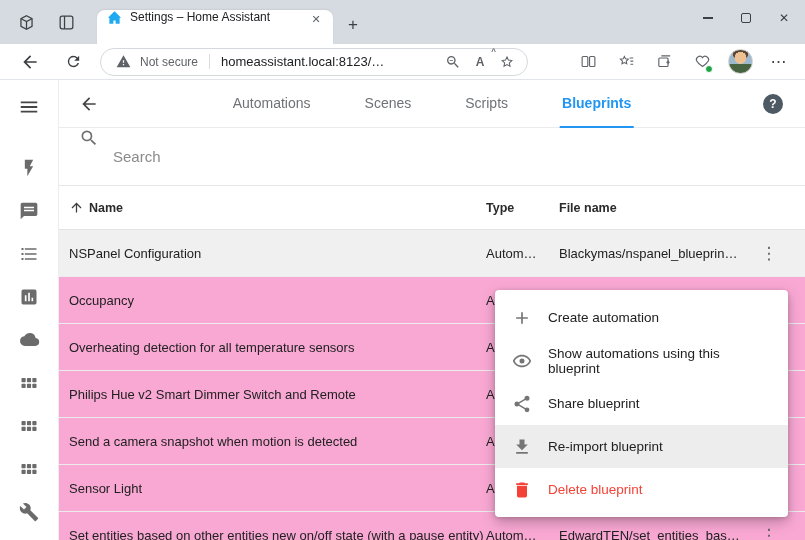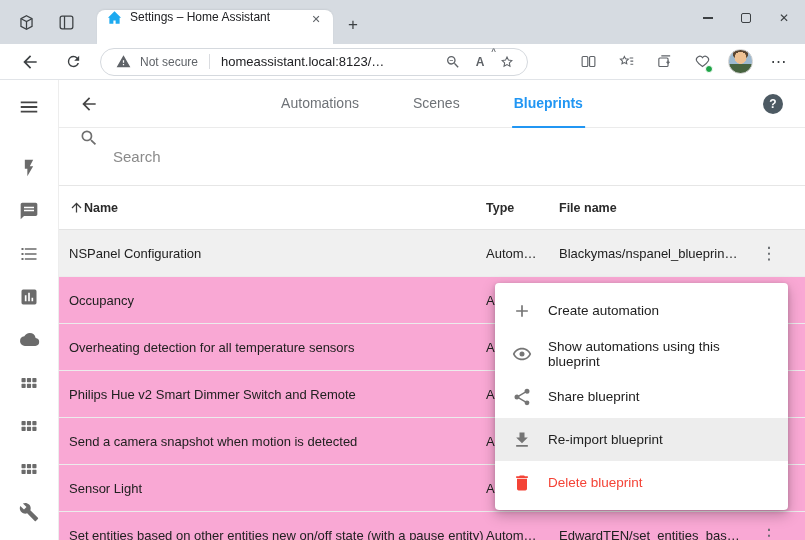--- a/index.html
+++ b/index.html
@@ -54,32 +54,32 @@
   .ha-tabs{position:absolute;left:50%;transform:translateX(-50%);height:48px;display:flex;gap:50px}
   .ha-tab{display:flex;align-items:center;font-size:14px;color:#6e7277;border-bottom:2px solid transparent;padding:0 2px;cursor:default}
   .ha-tab.active{color:#2196f3;border-bottom-color:#2196f3;font-weight:700}
   .help-btn{position:absolute;right:22px;top:14px;width:20px;height:20px;border-radius:50%;background:#4d5a63;color:#fff;font-size:12px;font-weight:bold;display:flex;align-items:center;justify-content:center}
 
   .search-row{height:58px;flex:none;border-bottom:1px solid #e6e6e6;display:flex;padding-left:20px;gap:14px}
   .search-row input{border:none;outline:none;font-size:15px;font-family:"Liberation Sans",sans-serif;color:#202020;width:400px;background:transparent}
   .search-row input::placeholder{color:#8a8a8a}
 
   .thead{height:44px;flex:none;display:flex;align-items:center;border-bottom:1px solid #e3e3e3;font-size:12.5px;font-weight:600;color:#2b2b2b}
-  .col-name{width:427px;flex:none;padding-left:10px;display:flex;align-items:center;overflow:hidden}
+  .col-name{width:427px;flex:none;padding-left:10px;display:flex;align-items:center;gap:5px;overflow:hidden}
   .col-type{width:73px;flex:none;overflow:hidden;white-space:nowrap}
   .col-file{flex:1;min-width:0;overflow:hidden;white-space:nowrap}
   .col-menu{width:44px;flex:none;margin-right:14px;display:flex;align-items:center;justify-content:center}
 
   .row{height:47px;flex:none;display:flex;align-items:center;border-bottom:1px solid #ececec;font-size:13px;color:#212121;background:#f9a8d4}
   .row.selected{background:#f0f0f0}
   .row .col-name{white-space:nowrap;text-overflow:ellipsis;display:block;line-height:47px}
   .kebab{font-size:17px;color:#5f6368;line-height:1}
 
   
-  .ctx-menu{position:absolute;left:495px;top:203px;width:293px;background:#fff;border-radius:4px;padding:6px 0;box-shadow:0 5px 14px rgba(0,0,0,.26),0 1px 4px rgba(0,0,0,.16);z-index:10}
+  .ctx-menu{position:absolute;left:495px;top:210px;width:293px;background:#fff;border-radius:4px;padding:6px 0;box-shadow:0 5px 14px rgba(0,0,0,.26),0 1px 4px rgba(0,0,0,.16);z-index:10}
   .menu-item{height:43px;display:flex;align-items:center;padding:0 16px;gap:15px;font-size:13.5px;color:#212121}
   .menu-item.hover{background:#ededed}
   .mi-icon{width:22px;height:22px;display:flex;align-items:center;justify-content:center;color:#757575;flex:none}
   .menu-item.danger{color:#f44336}
   .menu-item.danger .mi-icon{color:#f44336}
 </style>
 </head>
 <body>
 
 <div class="window">
@@ -280,20 +280,21 @@
 
       <div class="app-header">
         <span class="ha-back">
           <svg viewBox="0 0 24 24" width="20" height="20">
               <path fill="currentColor" d="M20 11H7.8l5.6-5.6L12 4l-8 8 8 8 1.4-1.4L7.8 13H20z"></path>
             </svg>
         </span>
         <div class="ha-tabs">
           <span class="ha-tab">Automations</span>
           <span class="ha-tab">Scenes</span>
+          <span class="ha-tab">Scripts</span>
           <span class="ha-tab active">Blueprints</span>
         </div>
         <span class="help-btn">?</span>
       </div>
 
       <div class="search-row">
         <span style="display:flex">
           <svg viewBox="0 0 24 24" width="20" height="20">
               <path fill="#6f6f6f" d="M15.5 14h-.79l-.28-.27A6.47 6.47 0 0 0 16 9.5 6.5 6.5 0 1 0 9.5 16c1.61 0 3.09-.59 4.23-1.57l.27.28v.79l5 4.99L20.49 19l-4.99-5zm-6 0C7 14 5 12 5 9.5S7 5 9.5 5 14 7 14 9.5 12 14 9.5 14z"></path>
             </svg>

